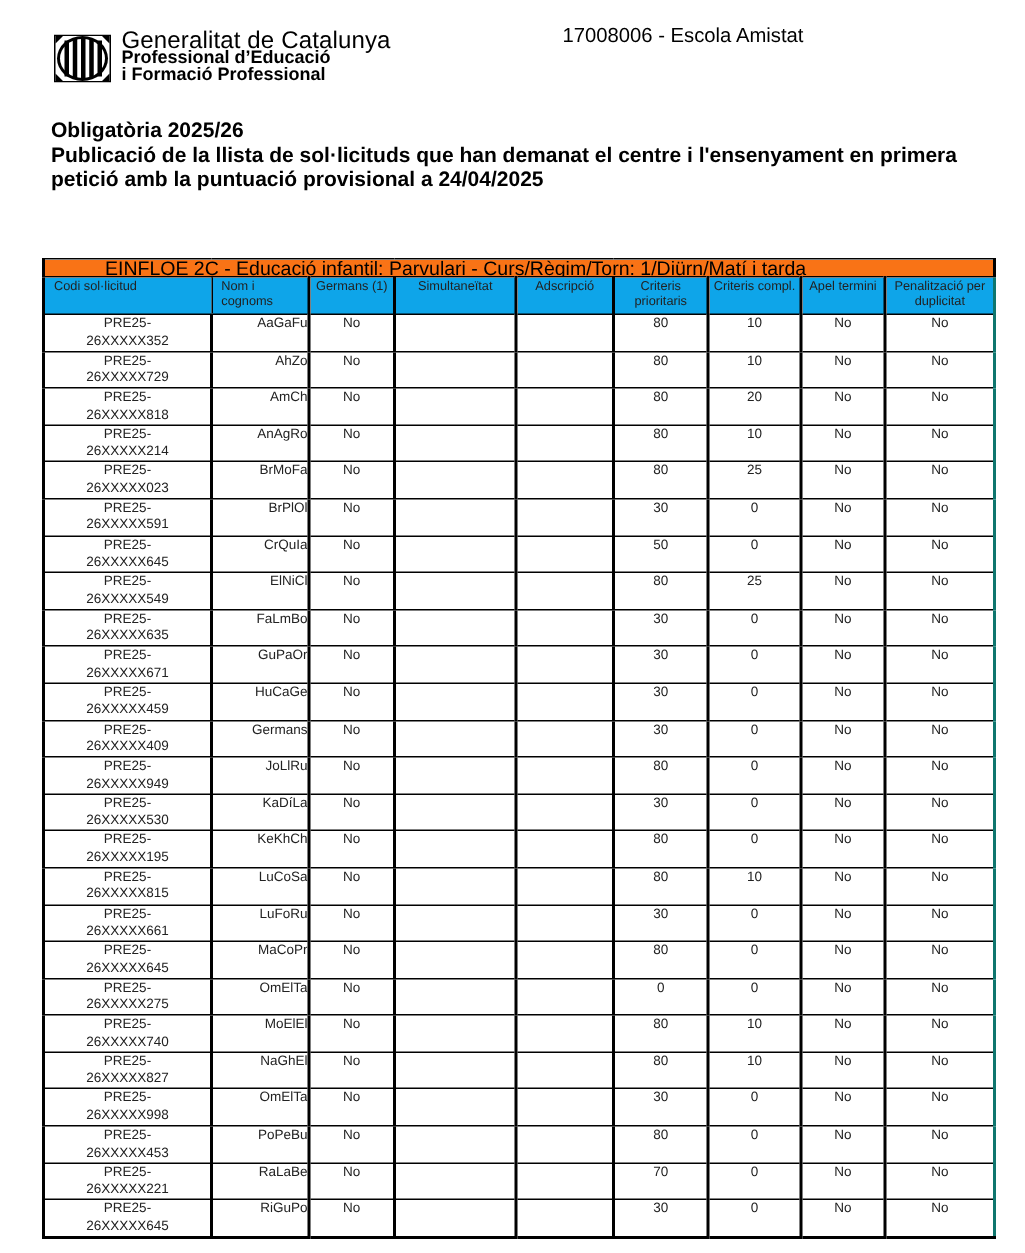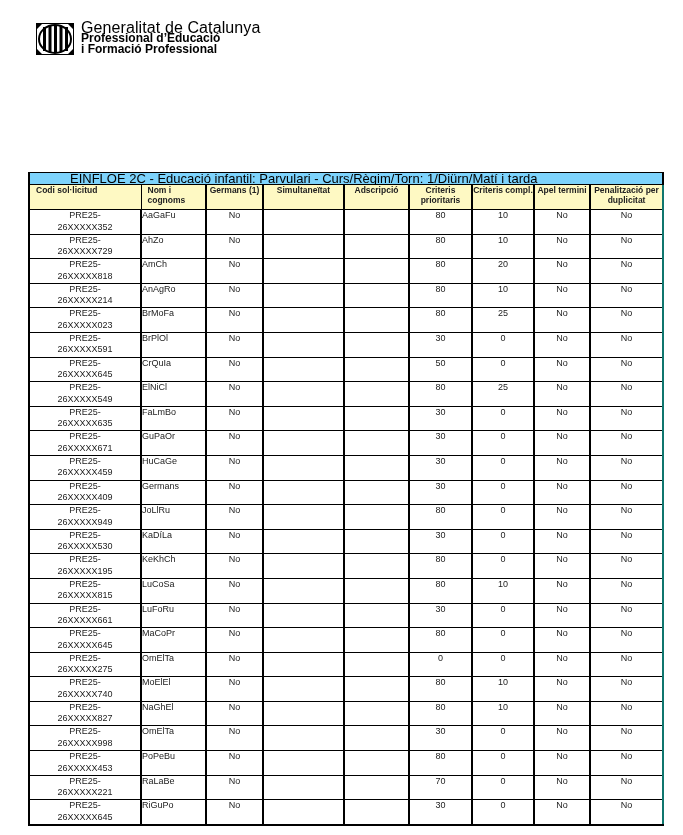--- a/index.html
+++ b/index.html
@@ -7,26 +7,26 @@
            font-family:"Liberation Sans", sans-serif; color:#000; }
     .logo { position:absolute; left:36px; top:23px; width:38px; height:32px; }
     .org { position:absolute; left:81px; top:22px; line-height:11px; }
     .org .l1 { font-size:16px; font-weight:normal; letter-spacing:0.1px; }
     .org .l2, .org .l3 { font-size:12px; font-weight:bold; }
     .school { position:absolute; left:375px; top:16px; font-size:13.5px; line-height:15.5px; }
     .titles { position:absolute; left:34px; top:78px; font-size:14px; font-weight:bold; line-height:16.5px; width:630px; }
     .titles .t1 { margin-bottom:0px; }
     table.grid { position:absolute; left:28px; top:172px; border-collapse:collapse; table-layout:fixed; width:634px; }
     table.grid td, table.grid th { border:1px solid #000; padding:0; overflow:hidden; }
-    .band { background:#7dd3fc; font-size:13px; font-weight:normal; text-align:center; height:11px; line-height:11px; border-left:2px solid #000 !important; border-right:2px solid #000 !important; }
+    .band { background:#f97316; font-size:13px; font-weight:normal; text-align:center; height:11px; line-height:11px; border-left:2px solid #000 !important; border-right:2px solid #000 !important; }
     .band-inner { display:block; padding-left:40px; text-align:left; white-space:nowrap; }
-    th.colh { background:#fef9c3; font-size:8.5px; font-weight:bold; line-height:10px; height:24px; vertical-align:top; text-align:center; color:#222; }
+    th.colh { background:#0ea5e9; font-size:8.5px; font-weight:normal; line-height:10px; height:24px; vertical-align:top; text-align:center; color:#222; }
     th.colh.left { text-align:left; padding-left:6px; }
     td { font-size:9px; line-height:11.5px; height:23.6px; vertical-align:top; text-align:center; color:#222; }
-    td.name { text-align:left; padding-left:5px; }
+    td.name { text-align:right; padding-left:5px; }
     tr td:first-child, tr th:first-child { border-left:2px solid #000; }
     tr td:last-child, tr th:last-child { border-right:2px solid #0f766e; }
     .thick-l { border-left:2px solid #000 !important; }
     tbody tr:last-child td { border-bottom:2px solid #000; }
   </style>
 </head>
 <body>
 
 <div class="logo">
   <svg width="38" height="32" viewBox="0 0 38 32">
@@ -43,23 +43,26 @@
   </svg>
 </div>
 
 <div class="org">
   <div class="l1">Generalitat de Catalunya</div>
   <div class="l2">Professional d’Educació</div>
   <div class="l3">i Formació Professional</div>
 </div>
 
 <div class="school">
+  <div>17008006 - Escola Amistat</div>
 </div>
 
 <div class="titles">
+  <div class="t1">Obligatòria 2025/26</div>
+  <div class="t2">Publicació de la llista de sol·licituds que han demanat el centre i l'ensenyament en primera petició amb la puntuació provisional a 24/04/2025</div>
 </div>
 
 <table class="grid">
   <colgroup>
     <col style="width:112px">
       <col style="width:65px">
       <col style="width:57px">
       <col style="width:81px">
       <col style="width:65px">
       <col style="width:63px">

